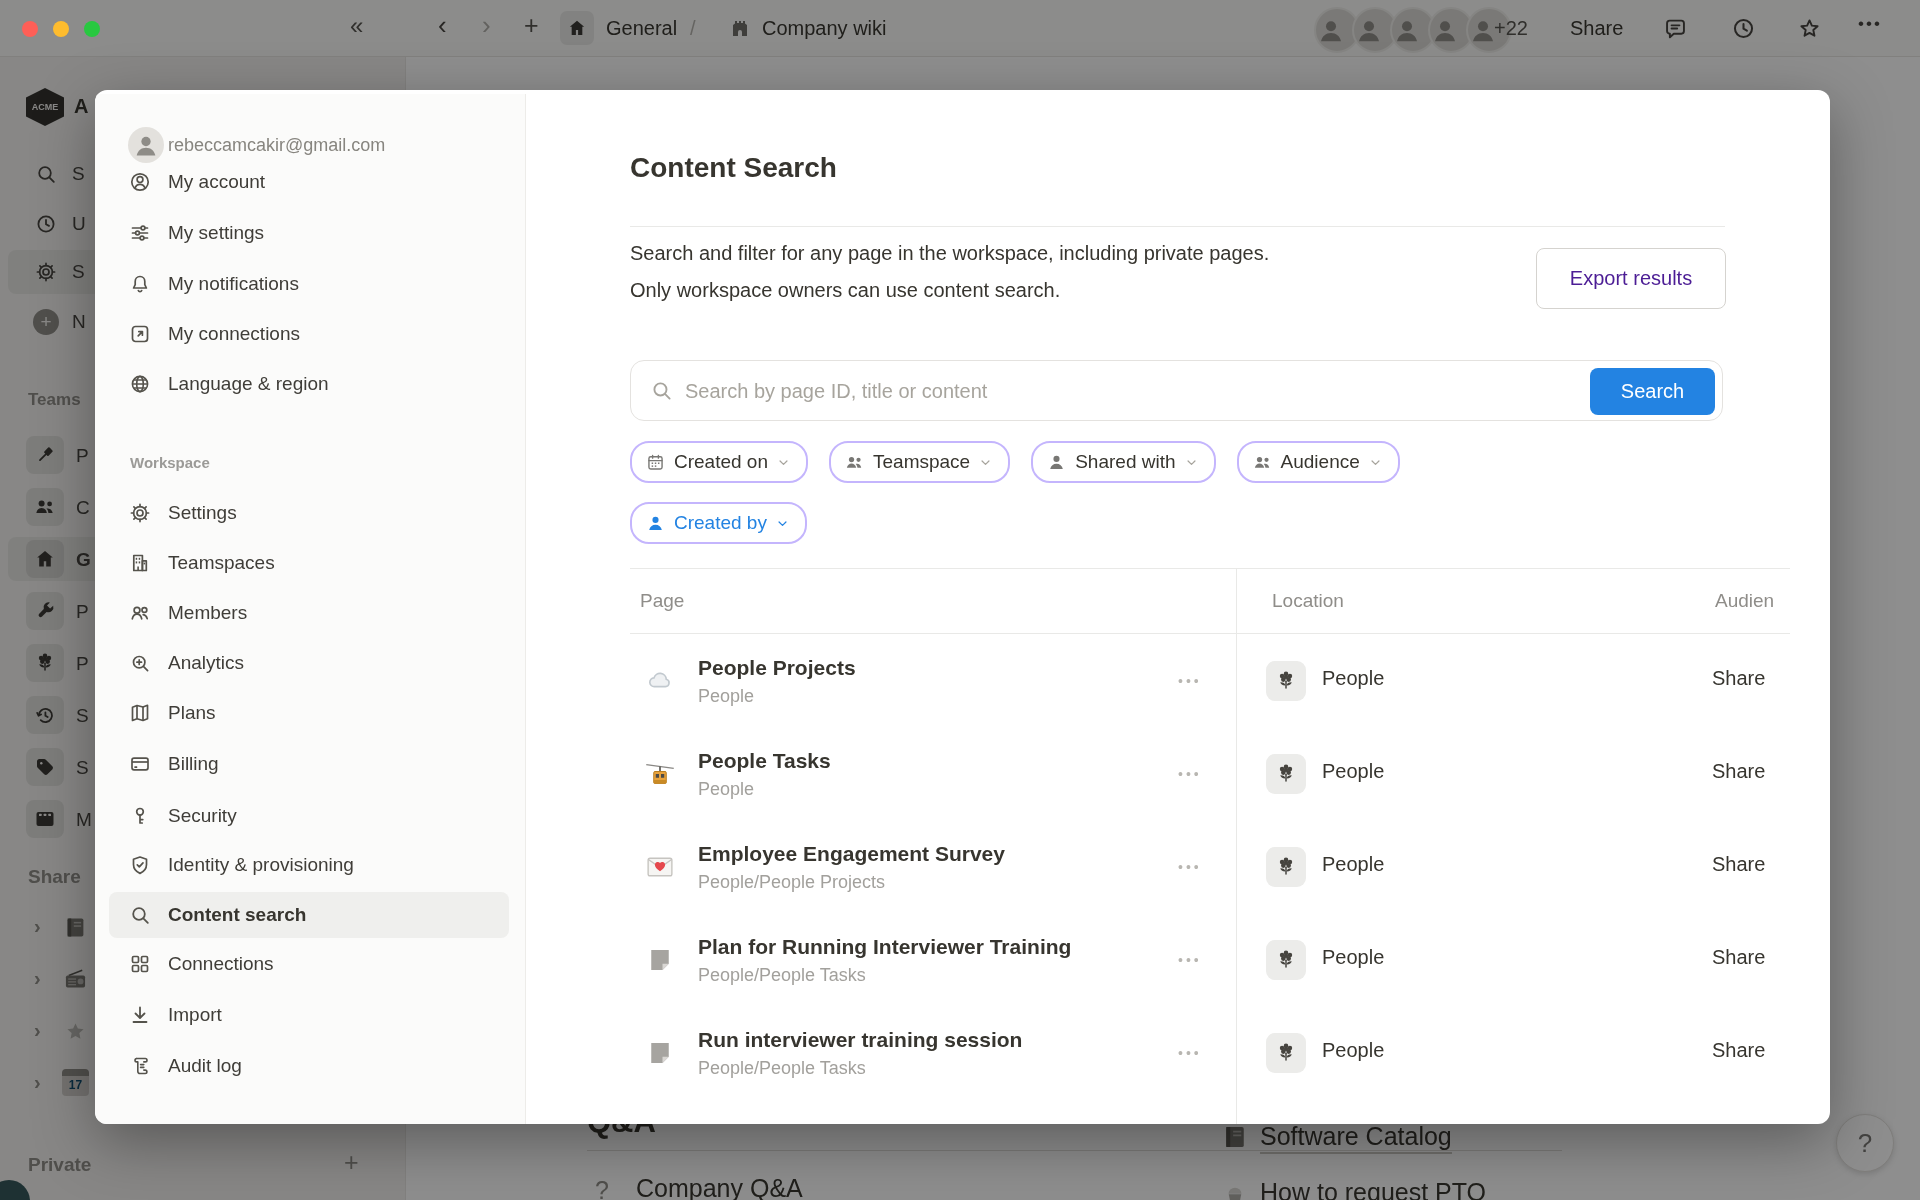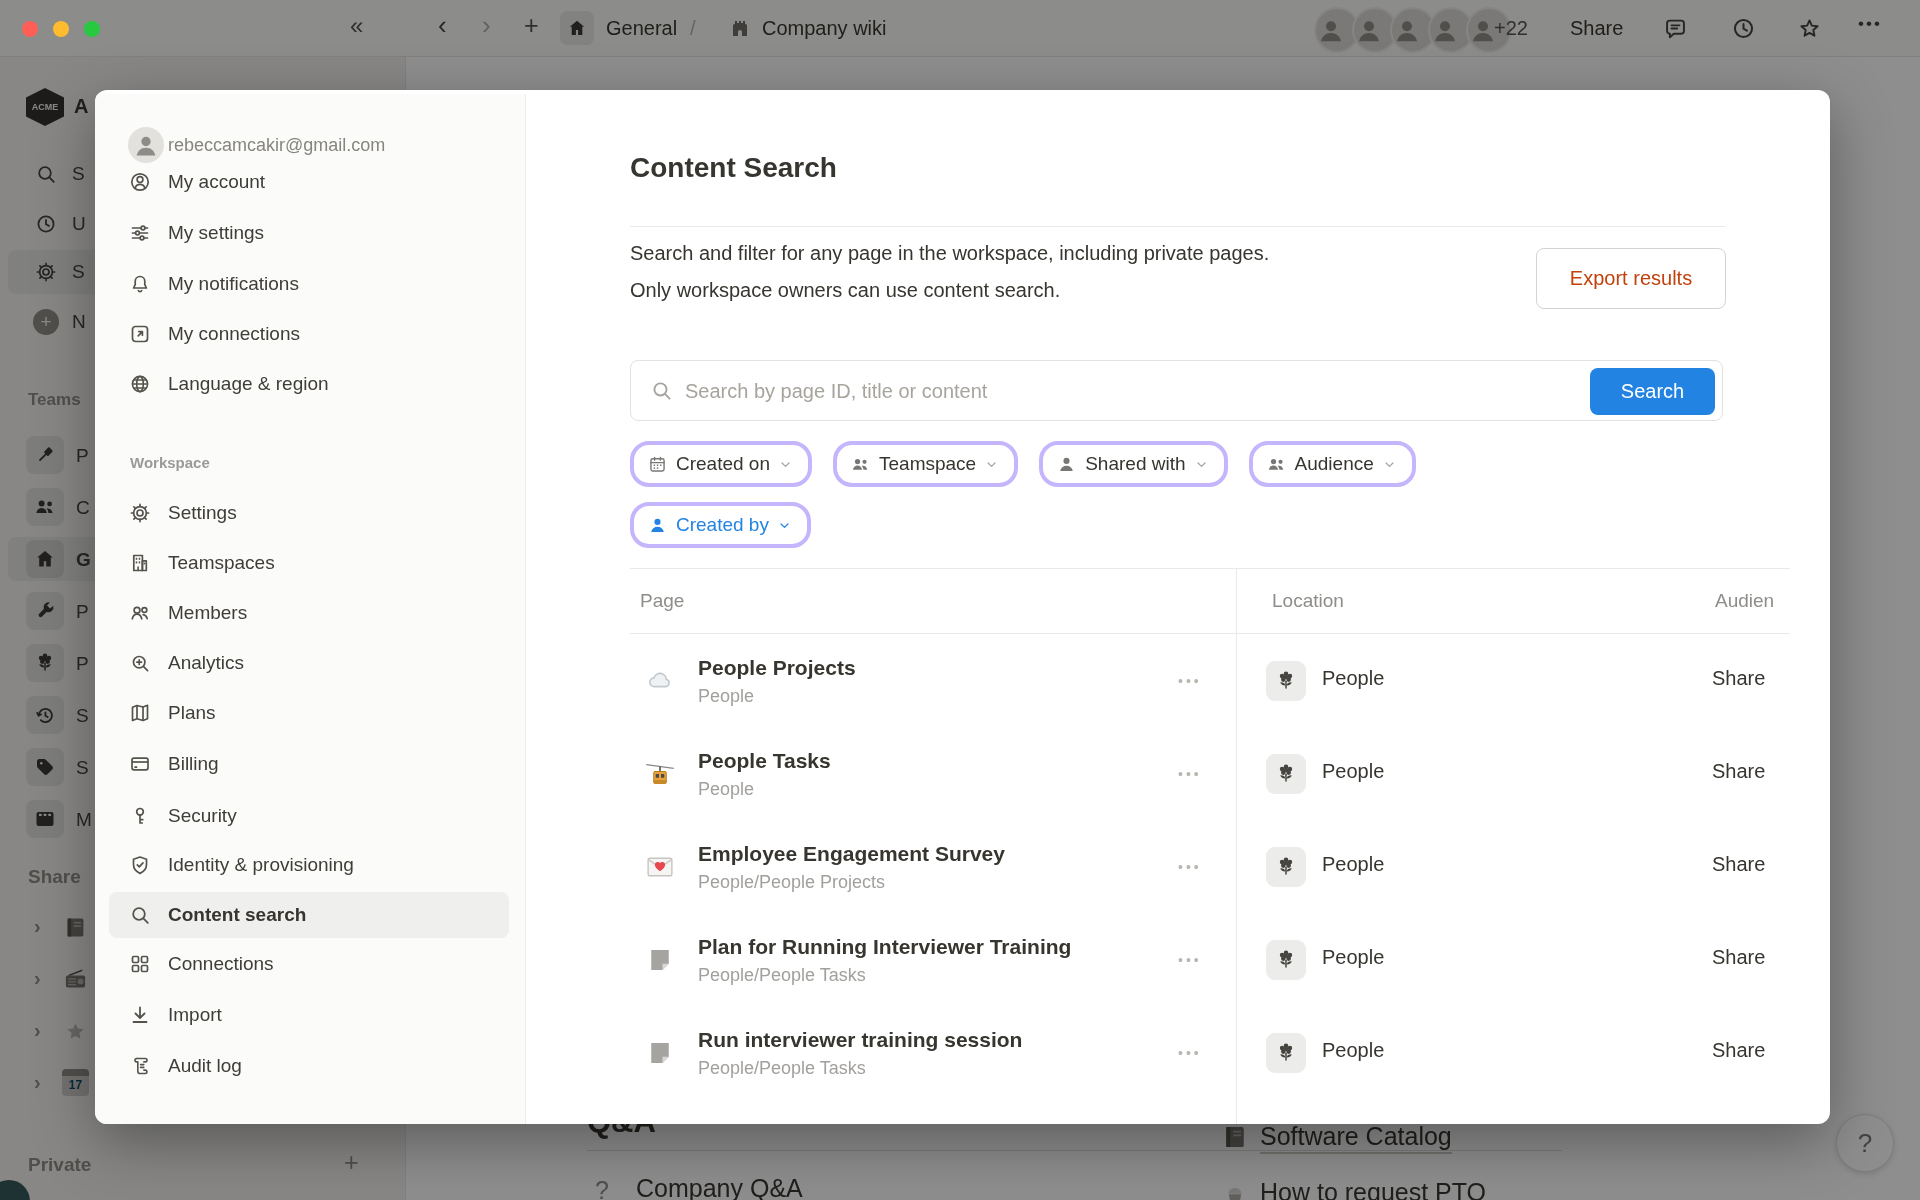--- a/index.html
+++ b/index.html
@@ -42,29 +42,29 @@
   .mi-sel{position:absolute;left:14px;right:16px;top:2px;height:46px;border-radius:8px;background:#EFEFED;}
   .ws-label{position:absolute;left:35px;font-size:15px;font-weight:700;color:#9B9A97;}
   #mail-av{position:absolute;left:33px;top:21px;width:36px;height:36px;border-radius:50%;background:#E3E1DD;overflow:hidden;text-align:center;}
   #mail-txt{position:absolute;left:73px;top:0;height:78px;line-height:78px;font-size:18px;color:#87857F;}
   
   #mc{position:absolute;left:430px;top:0;width:1305px;height:1034px;}
   #mc-title{position:absolute;left:105px;top:62px;font-size:28px;font-weight:600;color:#37352F;}
   #mc-div{position:absolute;left:105px;top:136px;width:1095px;height:1px;background:#E9E9E7;}
   .mc-desc{position:absolute;left:105px;width:920px;font-size:20px;color:#37352F;}
   #export-btn{position:absolute;left:1011px;top:158px;width:188px;height:59px;border:1px solid #D5D3CF;border-radius:8px;
-    background:#fff;text-align:center;line-height:59px;font-size:20px;color:#c2410c;}
-  #search-wrap{position:absolute;left:105px;top:270px;width:1093px;height:61px;border:1px solid #E4E2DF;border-radius:8px;background:#fff;box-sizing:border-box;}
+    background:#fff;text-align:center;line-height:59px;font-size:20px;color:#4c1d95;}
+  #search-wrap{position:absolute;left:105px;top:270px;width:1093px;height:61px;border:1px solid #E4E2DF;border-radius:14px;background:#fff;box-sizing:border-box;}
   #search-input{position:absolute;left:52px;top:0;width:860px;height:59px;border:none;outline:none;font-size:20px;color:#37352F;
     font-family:"Liberation Sans",sans-serif;background:transparent;}
   #search-input::placeholder{color:#A7A49D;}
   #search-btn{position:absolute;right:7px;top:7px;width:125px;height:47px;border:none;border-radius:8px;background:#2383E2;
     color:#fff;font-size:20px;font-weight:500;font-family:"Liberation Sans",sans-serif;}
   .chip-row{position:absolute;left:105px;display:flex;gap:21px;}
-  .chip{display:flex;align-items:center;gap:8px;height:38px;padding:0 15px 0 13px;border:4px solid #c4b5fd;border-radius:19px;
+  .chip{display:flex;align-items:center;gap:8px;height:38px;padding:0 15px 0 13px;border:2px solid #c4b5fd;border-radius:19px;
     background:#fff;font-size:19px;color:#37352F;}
   .chip .cic{color:#787774;display:flex;}
   .chip .cv{color:#A7A49D;display:flex;}
   .chip.blue{color:#2383E2;}
   .chip.blue .cic,.chip.blue .cv{color:#2383E2;}
   
   #tbl{position:absolute;left:105px;top:478px;width:1160px;height:556px;overflow:hidden;}
   .t-top{position:absolute;left:0;top:0;width:1160px;height:1px;background:#E9E9E7;}
   .t-hb{position:absolute;left:0;top:65px;width:1160px;height:1px;background:#E9E9E7;}
   .t-vd{position:absolute;left:606px;top:0;width:1px;height:556px;background:#E9E9E7;}

